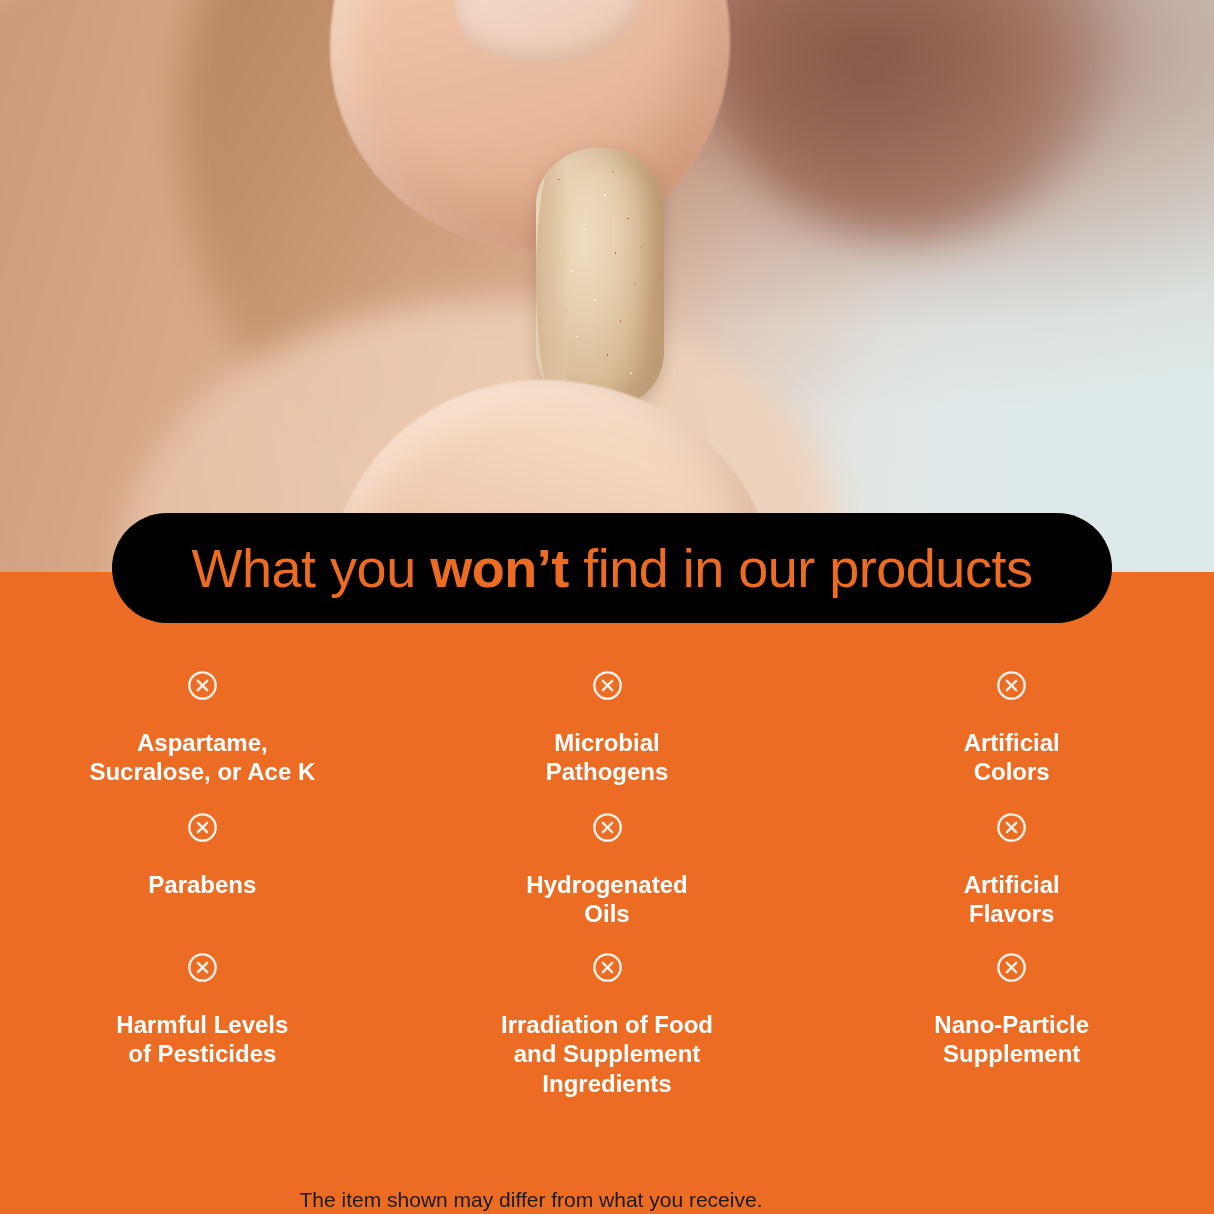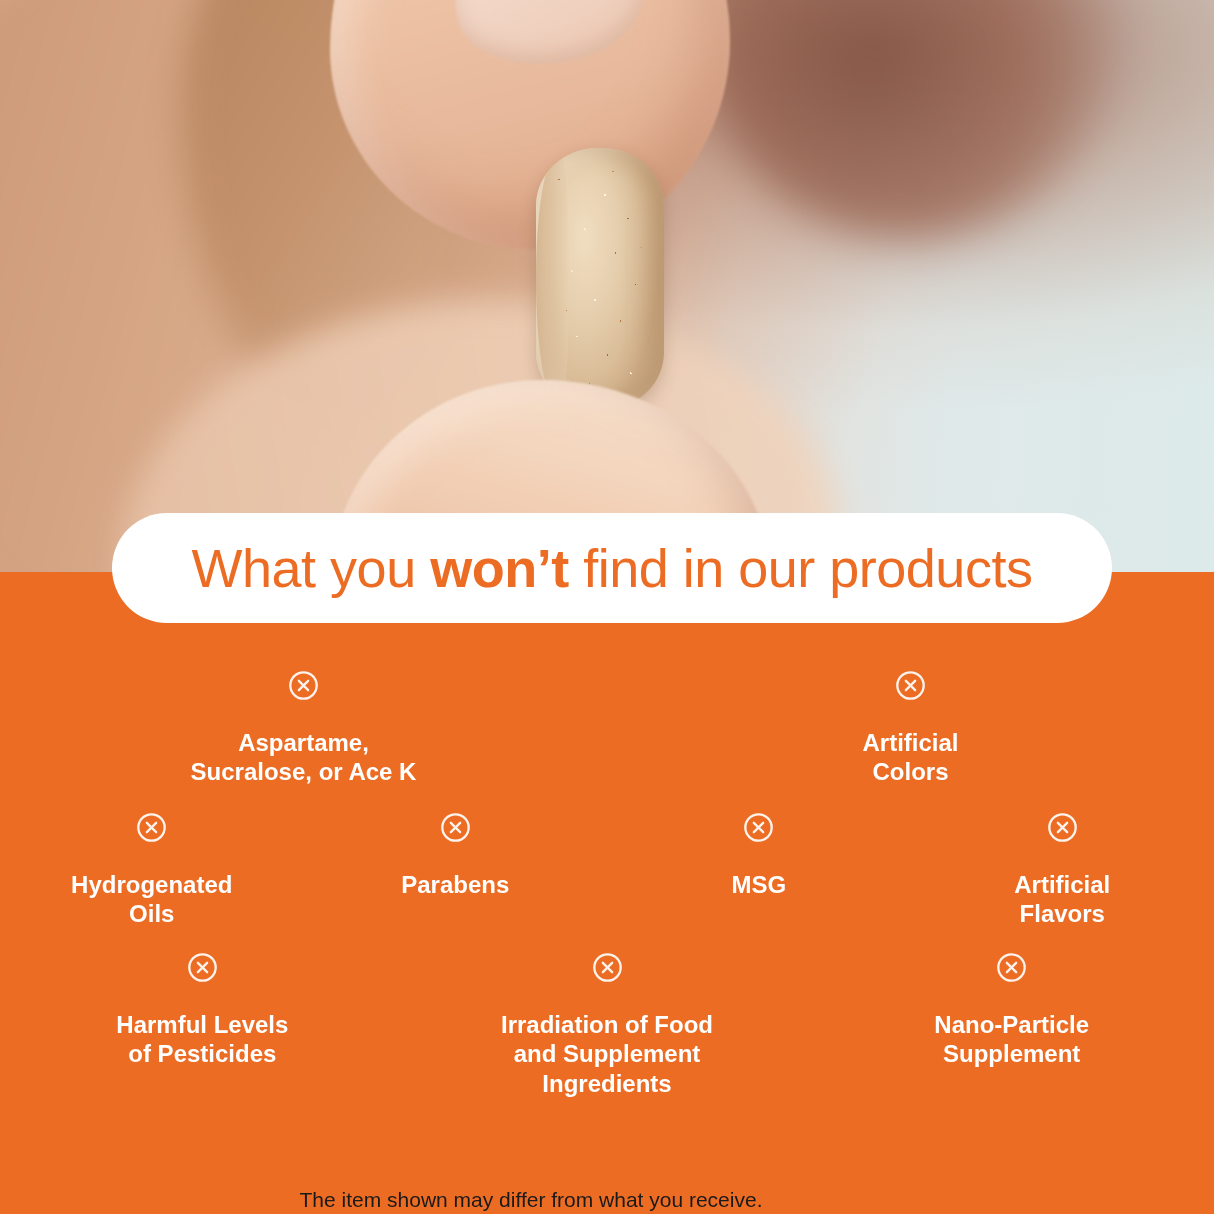--- a/index.html
+++ b/index.html
@@ -182,21 +182,21 @@
     opacity: 0.95;
   }
 
   
   .banner {
     position: absolute;
     left: 112px;
     top: 513px;
     width: 1000px;
     height: 110px;
-    background: #ffffff;
+    background: #000000;
     border-radius: 55px;
     display: flex;
     align-items: center;
     justify-content: center;
     z-index: 5;
   }
   .banner-title {
     font-size: 54px;
     letter-spacing: -0.5px;
     color: #EC6C23;
@@ -306,50 +306,51 @@
           </svg>
           <div class="cell-label">Aspartame,
 Sucralose, or Ace K</div>
         </div>
         <div class="cell">
           <svg class="x-icon" viewBox="0 0 32 32">
             <circle cx="16" cy="16" r="13.6" stroke-width="2.4"></circle>
             <line x1="11.2" y1="11.2" x2="20.8" y2="20.8" stroke-width="2.4"></line>
             <line x1="20.8" y1="11.2" x2="11.2" y2="20.8" stroke-width="2.4"></line>
           </svg>
+          <div class="cell-label">Microbial
+Pathogens</div>
+        </div>
+        <div class="cell">
+          <svg class="x-icon" viewBox="0 0 32 32">
+            <circle cx="16" cy="16" r="13.6" stroke-width="2.4"></circle>
+            <line x1="11.2" y1="11.2" x2="20.8" y2="20.8" stroke-width="2.4"></line>
+            <line x1="20.8" y1="11.2" x2="11.2" y2="20.8" stroke-width="2.4"></line>
+          </svg>
           <div class="cell-label">Artificial
 Colors</div>
         </div>
       </div>
 
       <div class="row row-2">
         <div class="cell">
           <svg class="x-icon" viewBox="0 0 32 32">
             <circle cx="16" cy="16" r="13.6" stroke-width="2.4"></circle>
             <line x1="11.2" y1="11.2" x2="20.8" y2="20.8" stroke-width="2.4"></line>
             <line x1="20.8" y1="11.2" x2="11.2" y2="20.8" stroke-width="2.4"></line>
           </svg>
+          <div class="cell-label">Parabens</div>
+        </div>
+        <div class="cell">
+          <svg class="x-icon" viewBox="0 0 32 32">
+            <circle cx="16" cy="16" r="13.6" stroke-width="2.4"></circle>
+            <line x1="11.2" y1="11.2" x2="20.8" y2="20.8" stroke-width="2.4"></line>
+            <line x1="20.8" y1="11.2" x2="11.2" y2="20.8" stroke-width="2.4"></line>
+          </svg>
           <div class="cell-label">Hydrogenated
 Oils</div>
-        </div>
-        <div class="cell">
-          <svg class="x-icon" viewBox="0 0 32 32">
-            <circle cx="16" cy="16" r="13.6" stroke-width="2.4"></circle>
-            <line x1="11.2" y1="11.2" x2="20.8" y2="20.8" stroke-width="2.4"></line>
-            <line x1="20.8" y1="11.2" x2="11.2" y2="20.8" stroke-width="2.4"></line>
-          </svg>
-          <div class="cell-label">Parabens</div>
-        </div>
-        <div class="cell">
-          <svg class="x-icon" viewBox="0 0 32 32">
-            <circle cx="16" cy="16" r="13.6" stroke-width="2.4"></circle>
-            <line x1="11.2" y1="11.2" x2="20.8" y2="20.8" stroke-width="2.4"></line>
-            <line x1="20.8" y1="11.2" x2="11.2" y2="20.8" stroke-width="2.4"></line>
-          </svg>
-          <div class="cell-label">MSG</div>
         </div>
         <div class="cell">
           <svg class="x-icon" viewBox="0 0 32 32">
             <circle cx="16" cy="16" r="13.6" stroke-width="2.4"></circle>
             <line x1="11.2" y1="11.2" x2="20.8" y2="20.8" stroke-width="2.4"></line>
             <line x1="20.8" y1="11.2" x2="11.2" y2="20.8" stroke-width="2.4"></line>
           </svg>
           <div class="cell-label">Artificial
 Flavors</div>
         </div>

